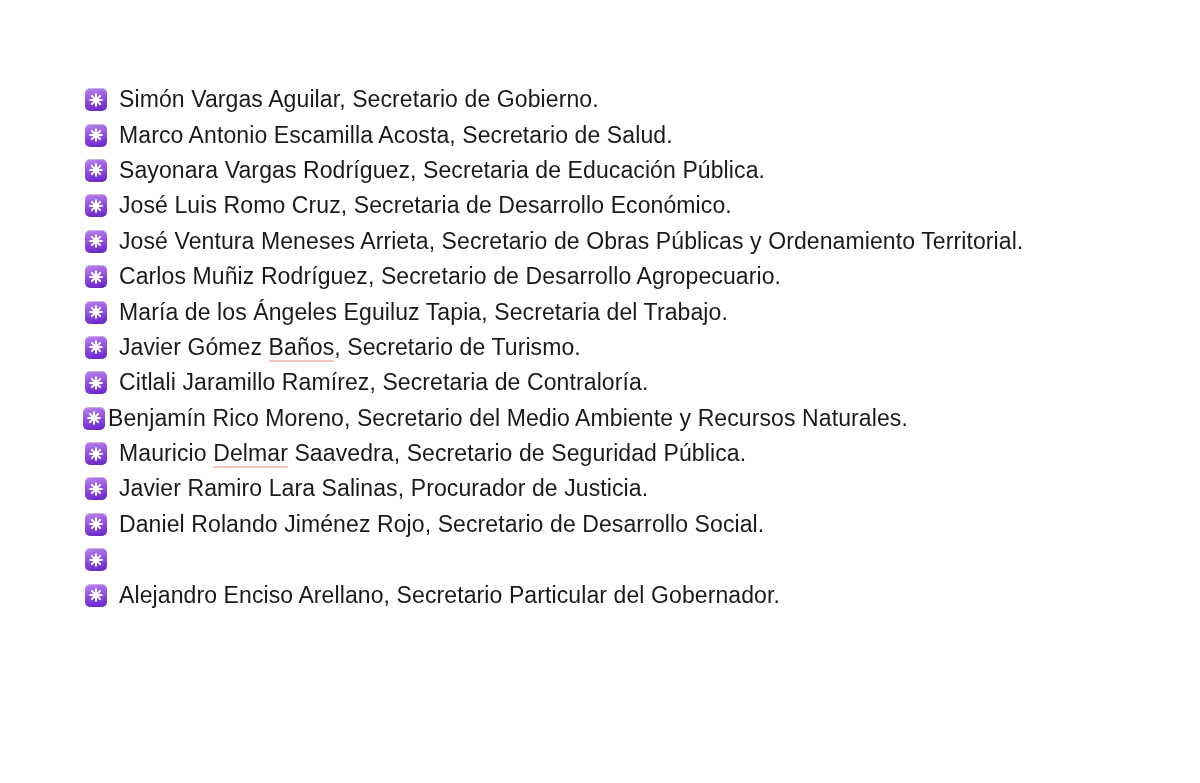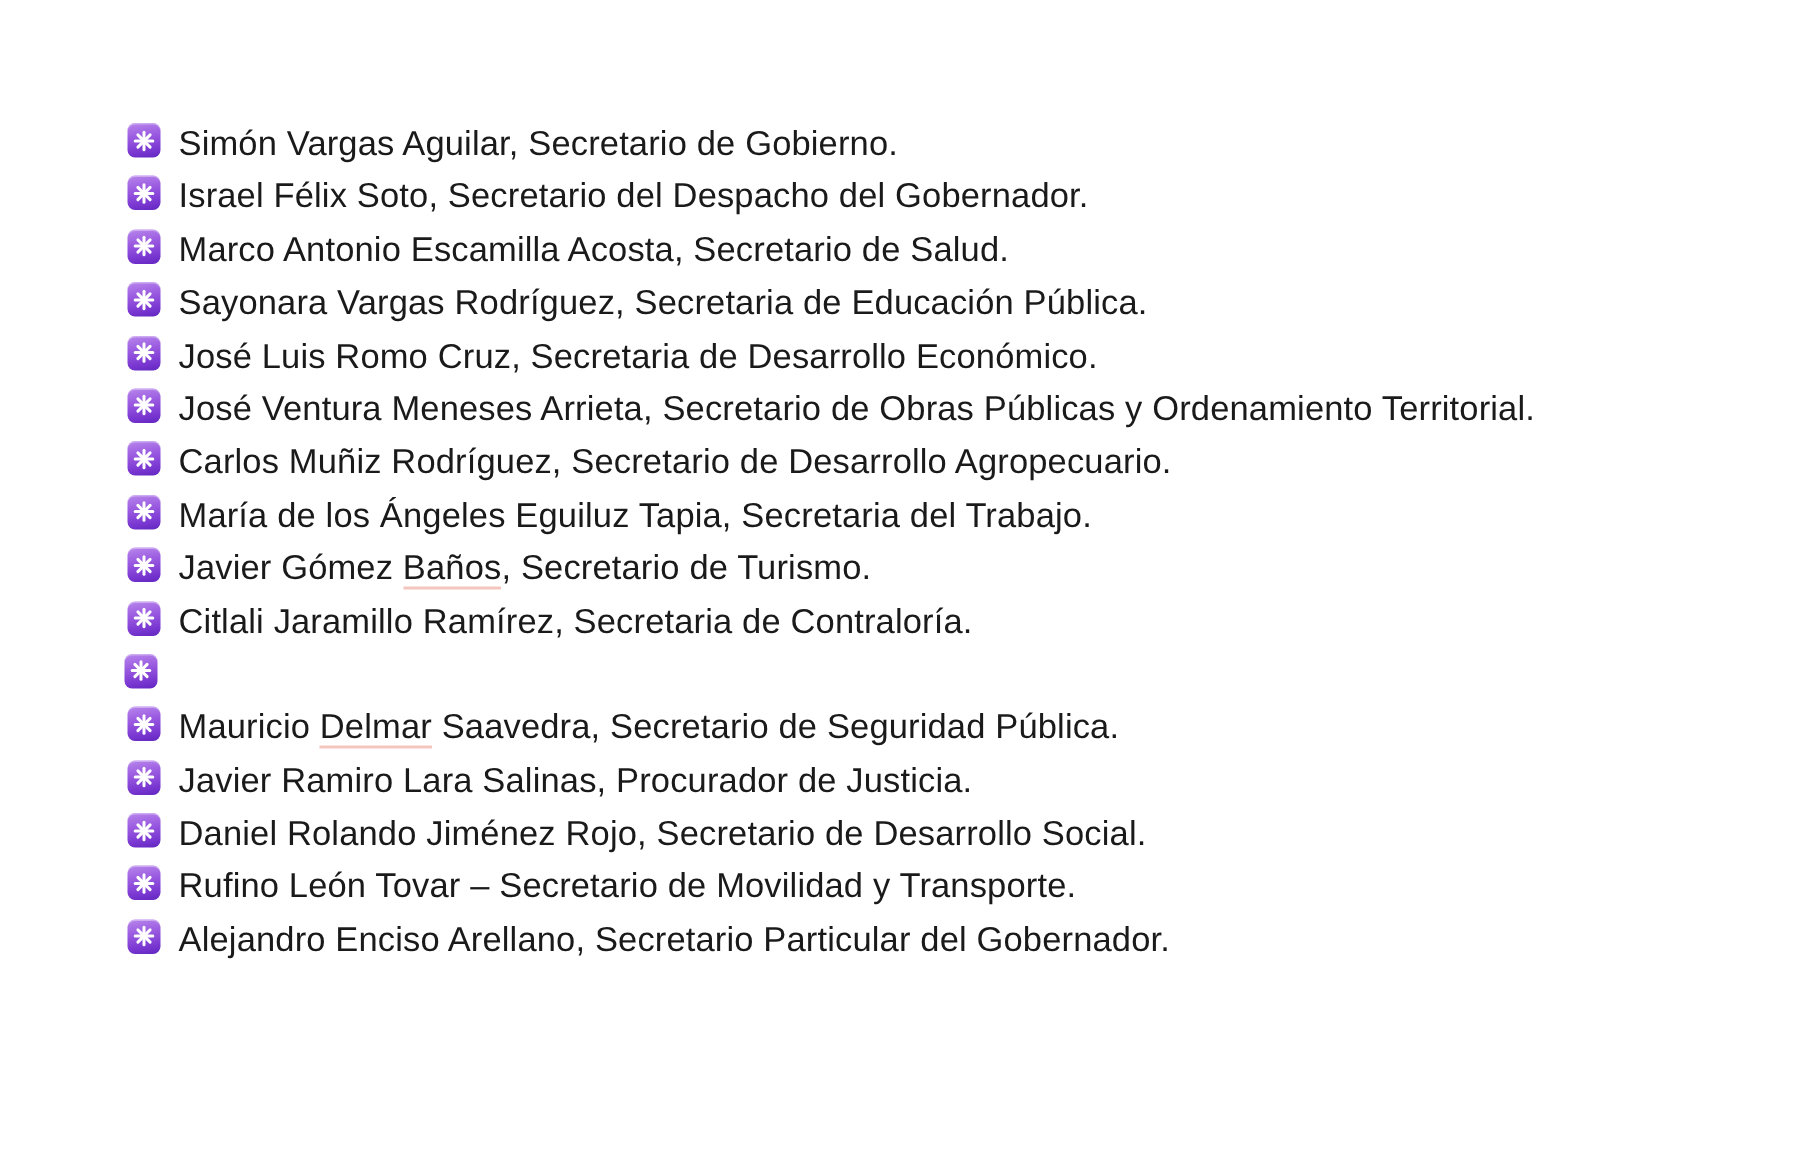--- a/index.html
+++ b/index.html
@@ -20,20 +20,21 @@
     background: #ffffff;
   }
   .cabinet-list {
     position: absolute;
     top: 82px;
     left: 85px;
     right: 40px;
   }
   .list-row {
     display: flex;
+    align-items: center;
     height: 35.4px;
     white-space: nowrap;
   }
   .bullet {
     flex: 0 0 auto;
     width: 22px;
     height: 23px;
     border-radius: 5px;
     background: linear-gradient(170deg, #b887ec 0%, #9a5ae0 40%, #7b39d2 75%, #6226c0 100%);
     box-shadow: inset 0 1px 0 rgba(255,255,255,0.35);
@@ -70,33 +71,20 @@
           <line x1="12" y1="3.2" x2="12" y2="20.8"></line>
           <line x1="3.2" y1="12" x2="20.8" y2="12"></line>
           <line x1="5.9" y1="5.9" x2="18.1" y2="18.1"></line>
           <line x1="5.9" y1="18.1" x2="18.1" y2="5.9"></line>
         </g>
       </svg>
     </span>
     <span class="item-text"><span>Simón Vargas Aguilar, Secretario de Gobierno.</span></span>
   </div>
 
-  <div class="list-row">
-    <span class="bullet">
-      <svg width="16" height="16" viewBox="0 0 24 24" aria-hidden="true">
-        <g stroke="#ffffff" stroke-width="3" stroke-linecap="round">
-          <line x1="12" y1="3.2" x2="12" y2="20.8"></line>
-          <line x1="3.2" y1="12" x2="20.8" y2="12"></line>
-          <line x1="5.9" y1="5.9" x2="18.1" y2="18.1"></line>
-          <line x1="5.9" y1="18.1" x2="18.1" y2="5.9"></line>
-        </g>
-      </svg>
-    </span>
-    <span class="item-text"><span>Israel Félix Soto, Secretario del Despacho del Gobernador.</span></span>
-  </div>
 
 
   <div class="list-row">
     <span class="bullet">
       <svg width="16" height="16" viewBox="0 0 24 24" aria-hidden="true">
         <g stroke="#ffffff" stroke-width="3" stroke-linecap="round">
           <line x1="12" y1="3.2" x2="12" y2="20.8"></line>
           <line x1="3.2" y1="12" x2="20.8" y2="12"></line>
           <line x1="5.9" y1="5.9" x2="18.1" y2="18.1"></line>
           <line x1="5.9" y1="18.1" x2="18.1" y2="5.9"></line>
@@ -208,20 +196,21 @@
     <span class="bullet">
       <svg width="16" height="16" viewBox="0 0 24 24" aria-hidden="true">
         <g stroke="#ffffff" stroke-width="3" stroke-linecap="round">
           <line x1="12" y1="3.2" x2="12" y2="20.8"></line>
           <line x1="3.2" y1="12" x2="20.8" y2="12"></line>
           <line x1="5.9" y1="5.9" x2="18.1" y2="18.1"></line>
           <line x1="5.9" y1="18.1" x2="18.1" y2="5.9"></line>
         </g>
       </svg>
     </span>
+    <span class="item-text"><span>Benjamín Rico Moreno, Secretario del Medio Ambiente y Recursos Naturales.</span></span>
   </div>
 
   <div class="list-row">
     <span class="bullet">
       <svg width="16" height="16" viewBox="0 0 24 24" aria-hidden="true">
         <g stroke="#ffffff" stroke-width="3" stroke-linecap="round">
           <line x1="12" y1="3.2" x2="12" y2="20.8"></line>
           <line x1="3.2" y1="12" x2="20.8" y2="12"></line>
           <line x1="5.9" y1="5.9" x2="18.1" y2="18.1"></line>
           <line x1="5.9" y1="18.1" x2="18.1" y2="5.9"></line>
@@ -263,21 +252,20 @@
     <span class="bullet">
       <svg width="16" height="16" viewBox="0 0 24 24" aria-hidden="true">
         <g stroke="#ffffff" stroke-width="3" stroke-linecap="round">
           <line x1="12" y1="3.2" x2="12" y2="20.8"></line>
           <line x1="3.2" y1="12" x2="20.8" y2="12"></line>
           <line x1="5.9" y1="5.9" x2="18.1" y2="18.1"></line>
           <line x1="5.9" y1="18.1" x2="18.1" y2="5.9"></line>
         </g>
       </svg>
     </span>
-    <span class="item-text"><span>Rufino León Tovar – Secretario de Movilidad y Transporte.</span></span>
   </div>
 
   <div class="list-row">
     <span class="bullet">
       <svg width="16" height="16" viewBox="0 0 24 24" aria-hidden="true">
         <g stroke="#ffffff" stroke-width="3" stroke-linecap="round">
           <line x1="12" y1="3.2" x2="12" y2="20.8"></line>
           <line x1="3.2" y1="12" x2="20.8" y2="12"></line>
           <line x1="5.9" y1="5.9" x2="18.1" y2="18.1"></line>
           <line x1="5.9" y1="18.1" x2="18.1" y2="5.9"></line>

